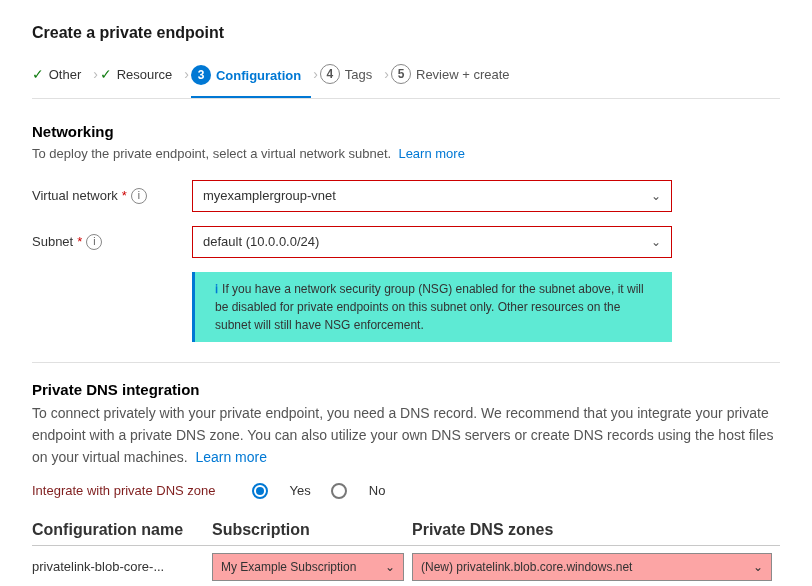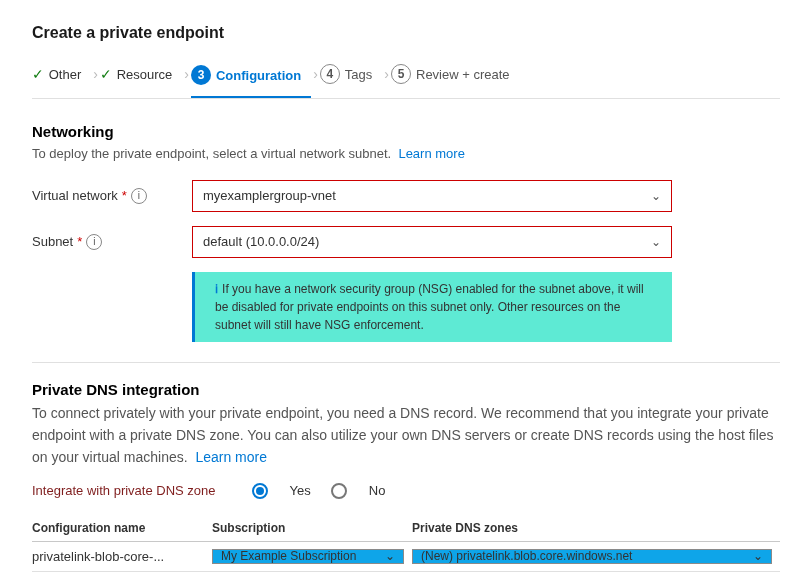--- a/index.html
+++ b/index.html
@@ -191,21 +191,21 @@
     .radio-btn.unchecked {
       border: 2px solid #777;
     }
     .dns-table {
       width: 100%;
       border-collapse: collapse;
       margin-top: 6px;
     }
     .dns-table th {
       text-align: left;
-      font-size: 12px;
+      font-size: 16px;
       font-weight: 600;
       color: #333;
       padding: 6px 8px 6px 0;
       border-bottom: 1px solid #c8c8c8;
     }
     .dns-table td {
       padding: 7px 8px 7px 0;
       font-size: 13px;
       color: #333;
       border-bottom: 1px solid #e0e0e0;
@@ -214,22 +214,22 @@
     .dns-table .col-name { width: 180px; }
     .dns-table .col-sub { width: 200px; }
     .dns-table .col-dns { }
     .table-dropdown {
       display: flex;
       align-items: center;
       justify-content: space-between;
       border: 1px solid #8a8a8a;
       padding: 4px 8px;
       cursor: pointer;
-      background: #0ea5e9;
-      height: 15px;
+      background: #fca5a5;
+      height: 28px;
       font-size: 12px;
     }
   </style>
 </head>
 <body>
 
 <h1>Create a private endpoint</h1>
 
 <div class="wizard-steps">
   <div class="step completed">

